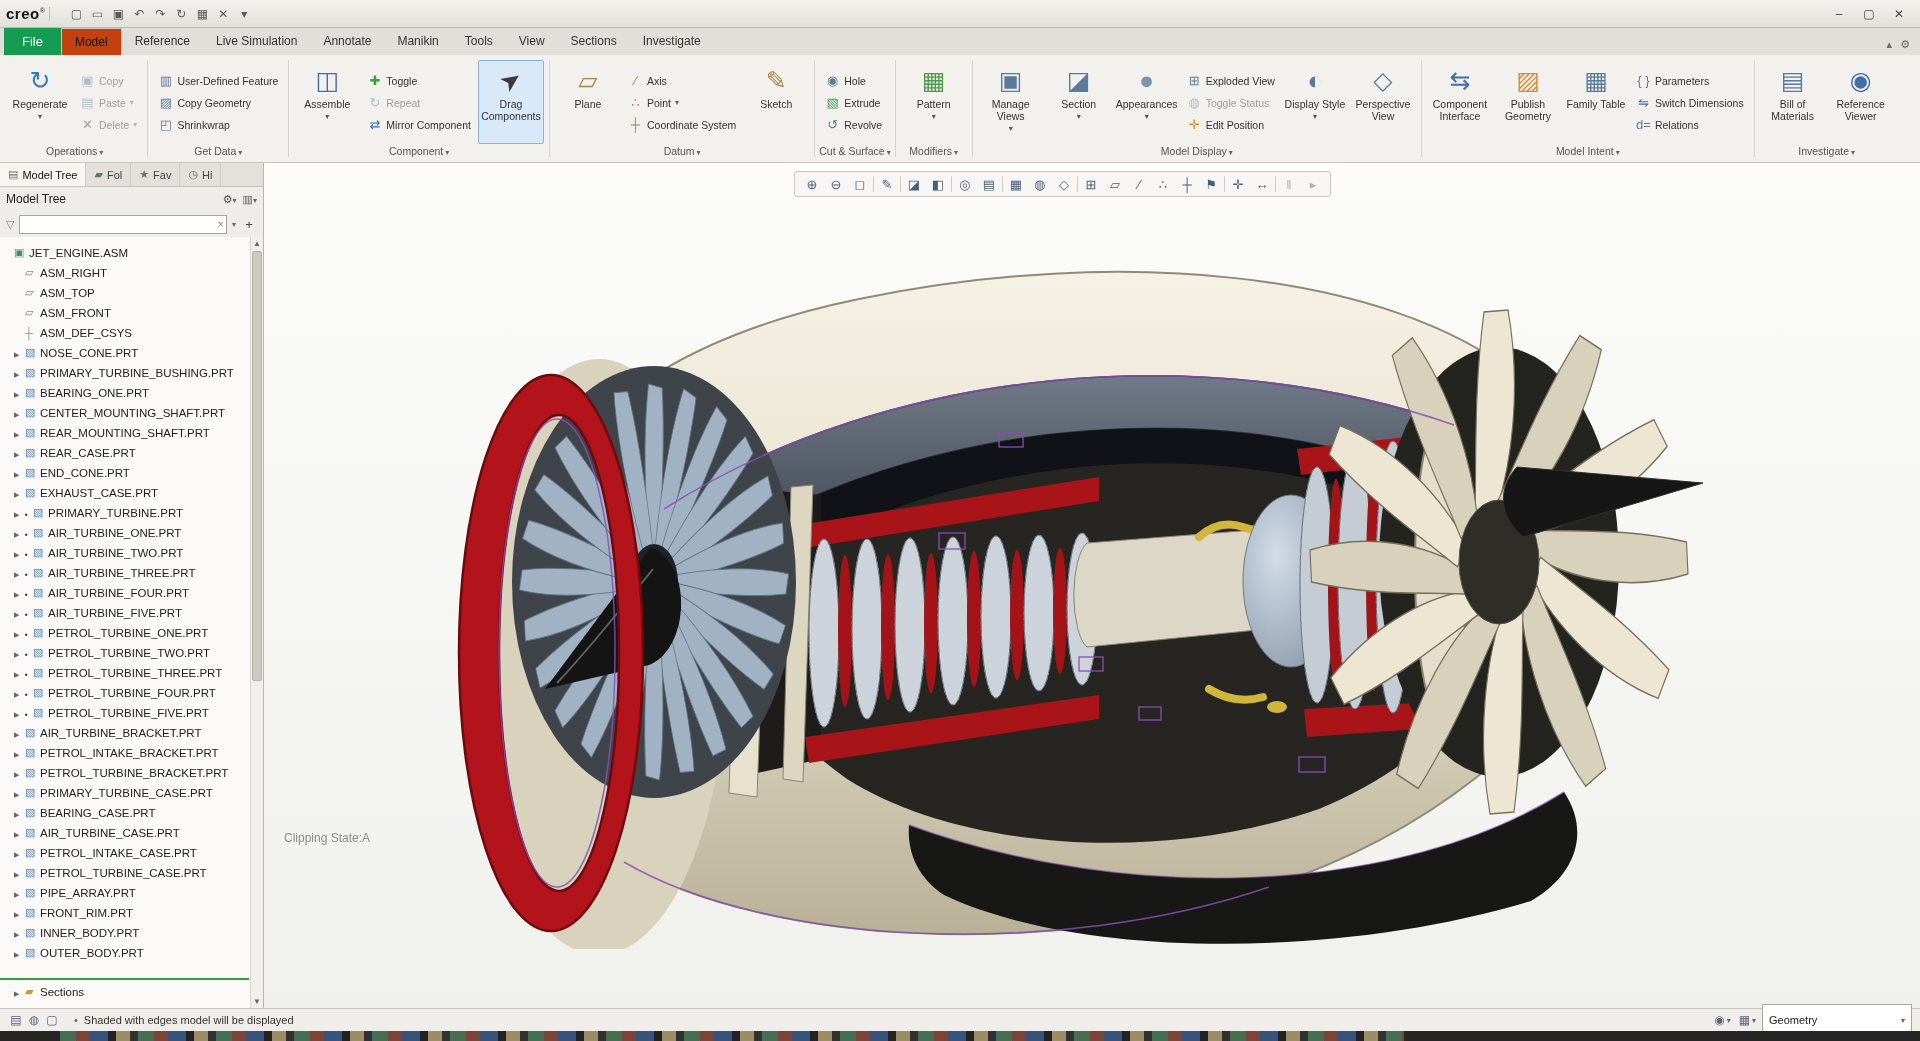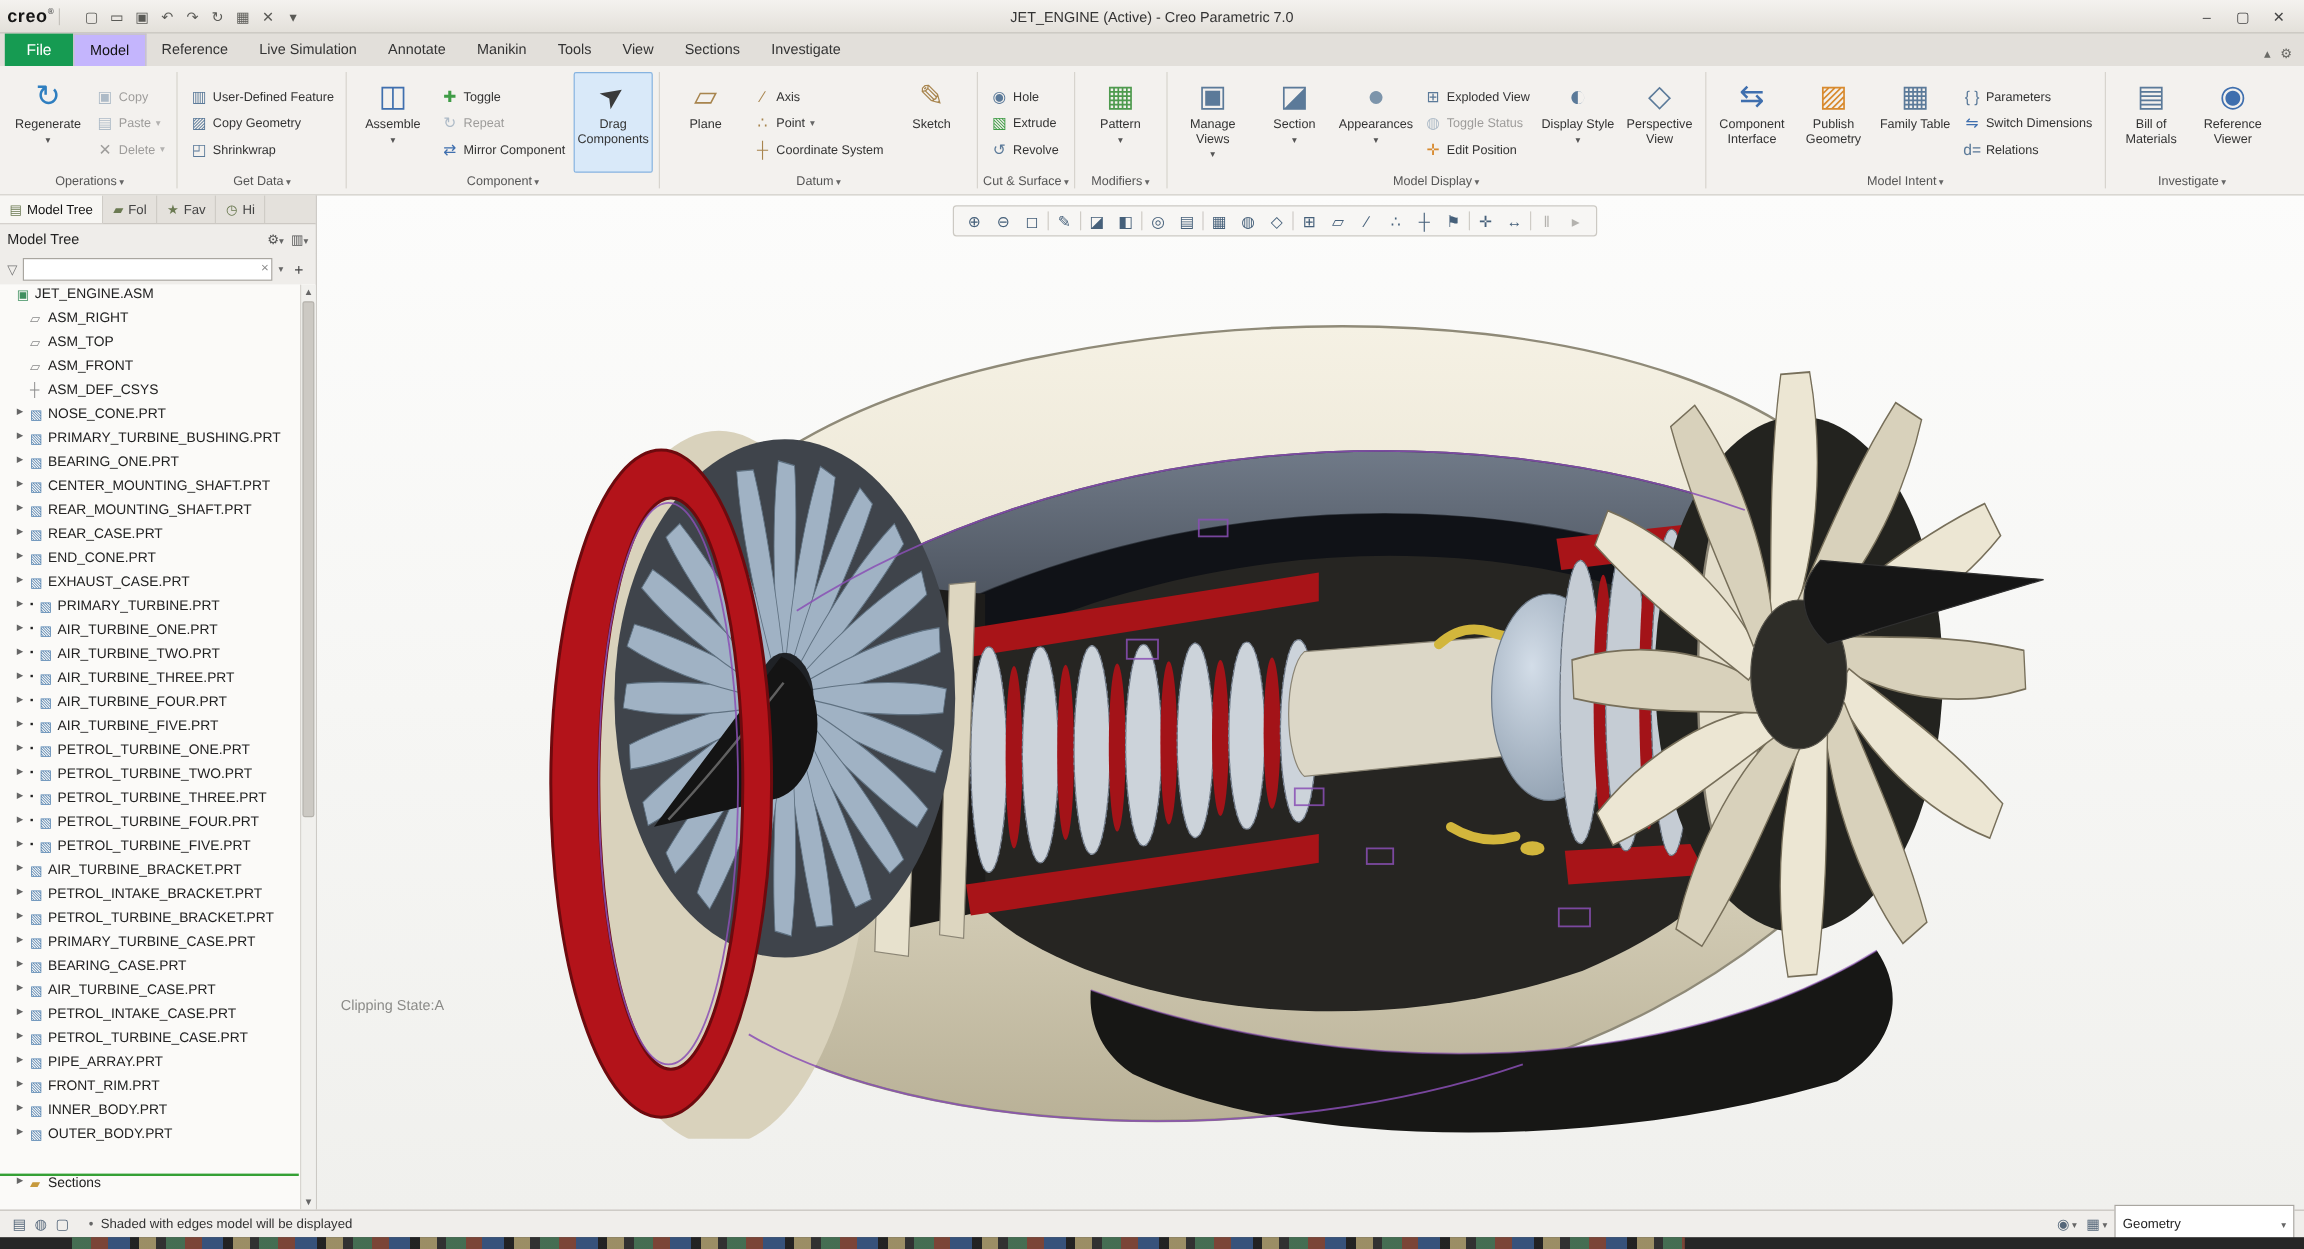--- a/index.html
+++ b/index.html
@@ -15,21 +15,21 @@
   .qi{width:20px;height:20px;line-height:20px;text-align:center;font-size:12px;border-radius:2px}
   .qsep{width:1px;height:14px;background:#c5c2bc;margin:0 4px}
   .wtitle{position:absolute;left:0;right:0;text-align:center;font-size:12px;color:#333;pointer-events:none}
   .wcontrols{margin-left:auto;display:flex;z-index:2}
   .wc{width:30px;height:20px;line-height:20px;text-align:center;font-size:12px;color:#444}
 
   
   .tabrow{position:absolute;top:28px;left:0;right:0;height:27px;display:flex;align-items:flex-end;background:#e2dfda;padding-left:4px}
   .file-tab{height:27px;line-height:27px;padding:0 18px;background:#169b52;color:#fff;font-size:13px}
   .tab{height:26px;line-height:26px;padding:0 13px;font-size:12px;color:#333;white-space:nowrap}
-  .tab.active{background:#c4b5fd;border:1px solid #c9c6c0;border-bottom:none;height:27px;color:#111}
+  .tab.active{background:#c2410c;border:1px solid #c9c6c0;border-bottom:none;height:27px;color:#111}
   .tabrow-right{margin-left:auto;display:flex;align-items:center;gap:8px;padding:0 10px 4px 0;color:#6a6a66;font-size:11px}
 
   
   .ribbon{position:absolute;top:55px;left:0;right:0;height:108px;background:#f3f1ee;border-bottom:1px solid #c9c6c0;
     display:flex;align-items:stretch;padding:0 2px;overflow:hidden}
   .rgroup{display:flex;flex-direction:column}
   .rg-body{flex:1;display:flex;align-items:center;gap:2px;padding:3px 5px 0 5px}
   .glab{height:17px;text-align:center;font-size:10.5px;color:#555;white-space:nowrap;padding:0 4px}
   .glab .dds{margin-left:2px}
   .rsep{width:1px;background:#d7d4ce;margin:5px 0}
@@ -58,21 +58,21 @@
   .ptab .pticon{font-size:11px;color:#6b7a52}
   .phead{height:24px;display:flex;align-items:center;padding:0 6px;font-size:12px;color:#222;gap:4px;background:#efedea}
   .phead-icons{margin-left:auto;display:flex;align-items:center;gap:6px;color:#555;font-size:11px}
   .pfilter{height:26px;display:flex;align-items:center;gap:5px;padding:0 6px;background:#efedea}
   .funnel{color:#777;font-size:11px}
   .filter-box{position:relative;flex:1}
   .filter-box input{width:100%;height:19px;border:1px solid #a9a6a0;background:#fff;font-size:11px;padding:0 16px 0 4px;font-family:"Liberation Sans",sans-serif}
   .filter-clear{position:absolute;right:3px;top:2px;font-size:11px;color:#888;line-height:15px}
   .plus-btn{width:16px;text-align:center;color:#444;font-size:13px}
   .tree{flex:1;background:#fbfaf8;position:relative;overflow:hidden;padding:2px 14px 0 0}
-  .tree-row{height:20px;display:flex;align-items:flex-start;padding-left:14px}
+  .tree-row{height:20px;display:flex;align-items:flex-end;padding-left:14px}
   .tree-row.root{padding-left:3px}
   .tw{width:11px;font-size:7px;color:#666;flex:none}
   .tree-row.arrow .tw::before{content:"▶"}
   .bdg{width:0;overflow:hidden;font-size:8px;color:#222;flex:none}
   .tree-row.badge .bdg{width:8px}
   .tree-row.badge .bdg::before{content:"▪"}
   .ticon{width:15px;font-size:11px;flex:none;text-align:left}
   .tree-row .ticon::before{content:"▧";color:#4f7fae}
   .tree-row.asm .ticon::before{content:"▣";color:#3f8f5f}
   .tree-row.plane .ticon::before{content:"▱";color:#8a8a8a}
@@ -128,21 +128,20 @@
       <span class="qi">↷</span>
 
       <span class="qi">↻</span>
 
       <span class="qi">▦</span>
 
       <span class="qi">✕</span>
 
       <span class="qi">▾</span>
     </div>
-  <div class="wtitle">JET_ENGINE (Active) - Creo Parametric 7.0</div>
   <div class="wcontrols">
 
       <span class="wc">–</span>
 
       <span class="wc">▢</span>
 
       <span class="wc">✕</span>
     </div>
 </div>
 

